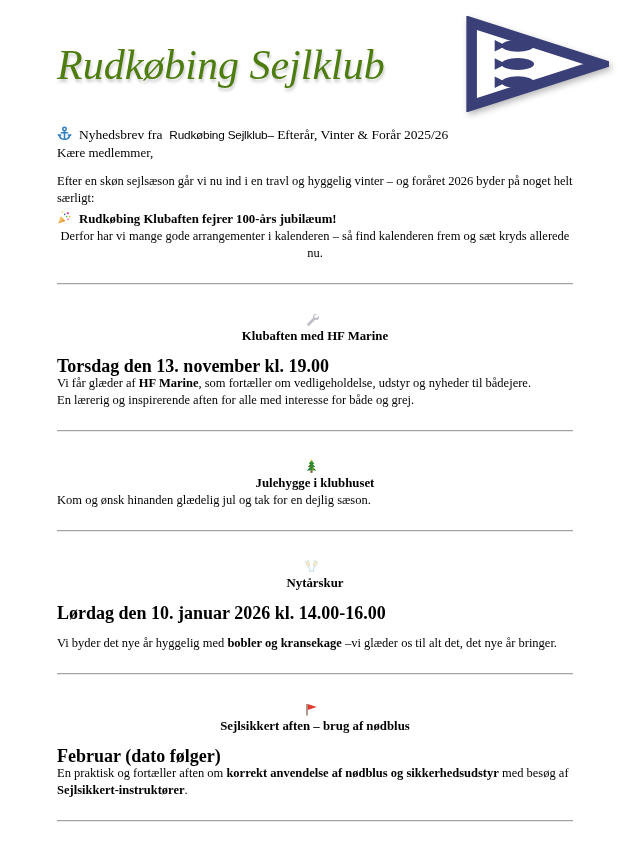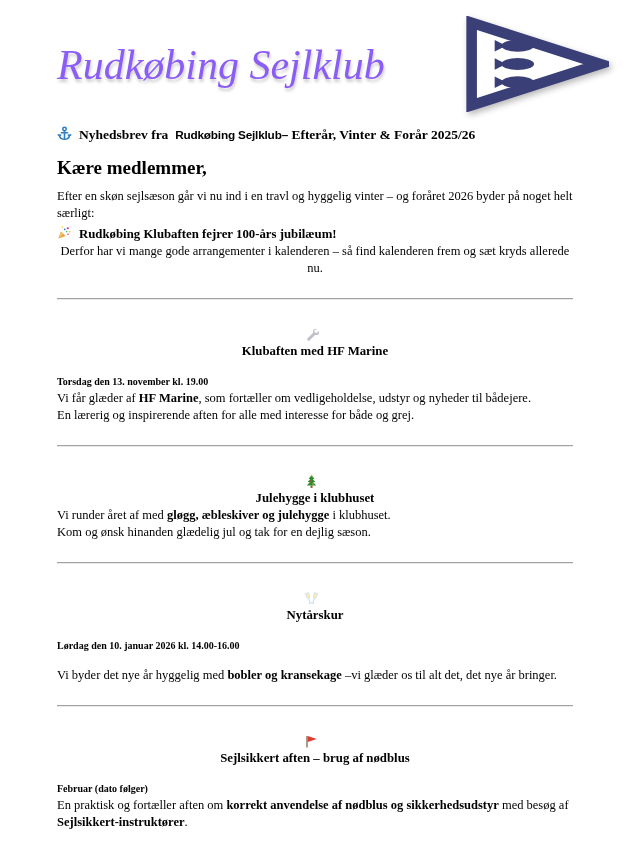--- a/index.html
+++ b/index.html
@@ -6,55 +6,55 @@
   html,body { background:#ffffff; }
   body { font-family:"Liberation Serif", serif; color:#000; }
   .page { position:relative; width:629px; height:847px; background:#fff; overflow:hidden; }
 
   
   .club-title {
     position:absolute; top:42px; left:57px;
     font-family:"Liberation Serif", serif;
     font-style:italic; font-weight:normal;
     font-size:42px; line-height:46px;
-    color:#8b5cf6;
+    color:#4d7c0f;
     text-shadow:1px 3px 3px rgba(110,110,110,0.35);
     white-space:nowrap;
   }
   .club-logo {
     position:absolute; top:16px; right:20px; width:148px; height:96px;
     filter:drop-shadow(2px 3px 3px rgba(0,0,0,0.28));
   }
 
   
   .content { position:absolute; top:118px; left:57px; width:516px; }
 
   .nl-heading {
-    margin-top:8px; font-weight:bold; font-size:13.5px; line-height:18px;
+    margin-top:8px; font-weight:normal; font-size:13.5px; line-height:18px;
     white-space:pre-wrap;
   }
   .nl-heading .club-sans {
     font-family:"Liberation Sans", sans-serif; font-size:11.8px;
     letter-spacing:-0.2px;
   }
-  .greeting { margin-top:15px; font-weight:bold; font-size:19px; line-height:17px; }
+  .greeting { font-weight:normal; font-size:13px; line-height:17px; }
   .para { margin-top:12px; font-size:12.5px; line-height:17px; }
   .para.tight { margin-top:0;text-align:center; }
   .jubilee { margin-top:3px; font-weight:bold; font-size:12.8px; line-height:18px; }
 
   .rule {
     border:none; height:2px; background:#a3a3a3;
     border-bottom:1px solid #e9e9e9; margin:21px 0 0 0;
   }
 
   .section-heading {
     margin-top:27px; font-weight:bold; font-size:12.8px; line-height:18px;
     display:flex; align-items:center;flex-direction:column;
   }
-  .event-date { margin-top:13px; font-weight:bold; font-size:10px; line-height:17px; }
+  .event-date { margin-top:13px; font-weight:bold; font-size:18px; line-height:17px; }
   .event-body { font-size:12.5px; line-height:17px; }
   .event-body.gap { margin-top:13px; }
   b { font-weight:bold; }
 
   .icon { display:inline-block; width:15px; height:15px; margin-right:7px; flex:0 0 auto; }
   .nl-heading .icon, .jubilee .icon { vertical-align:-2px; }
 </style>
 </head>
 <body>
 
@@ -130,21 +130,20 @@
             <polygon points="8,3.6 12,8.6 4,8.6" fill="#2E8B2E"></polygon>
             <polygon points="8,6.6 13,12.2 3,12.2" fill="#2E8B2E"></polygon>
             <rect x="6.9" y="12.2" width="2.2" height="2.6" fill="#8B5A2B"></rect>
             <circle cx="8" cy="1.4" r="0.9" fill="#F5C518"></circle>
             <circle cx="6.6" cy="7.4" r="0.7" fill="#E03C31"></circle>
             <circle cx="9.6" cy="10.6" r="0.7" fill="#F5C518"></circle>
             <circle cx="6" cy="11" r="0.7" fill="#2A6FDB"></circle>
           </svg>
           <span>Julehygge i klubhuset</span>
         </div>
-      <p class="event-body"><span>Vi runder året af med </span><b>gløgg, æbleskiver og julehygge</b><span> i klubhuset.</span></p>
       <p class="event-body">Kom og ønsk hinanden glædelig jul og tak for en dejlig sæson.</p>
     </div>
 
     <hr class="rule">
 
     <div>
       <div class="section-heading">
           <svg class="icon" viewBox="0 0 16 16">
             <g transform="rotate(-18 5 8)">
               <polygon points="3.2,2 6.8,2 6.4,7 5,8.6 3.6,7" fill="#FCEBB8" stroke="#BCD6EC" stroke-width="0.6"></polygon>

